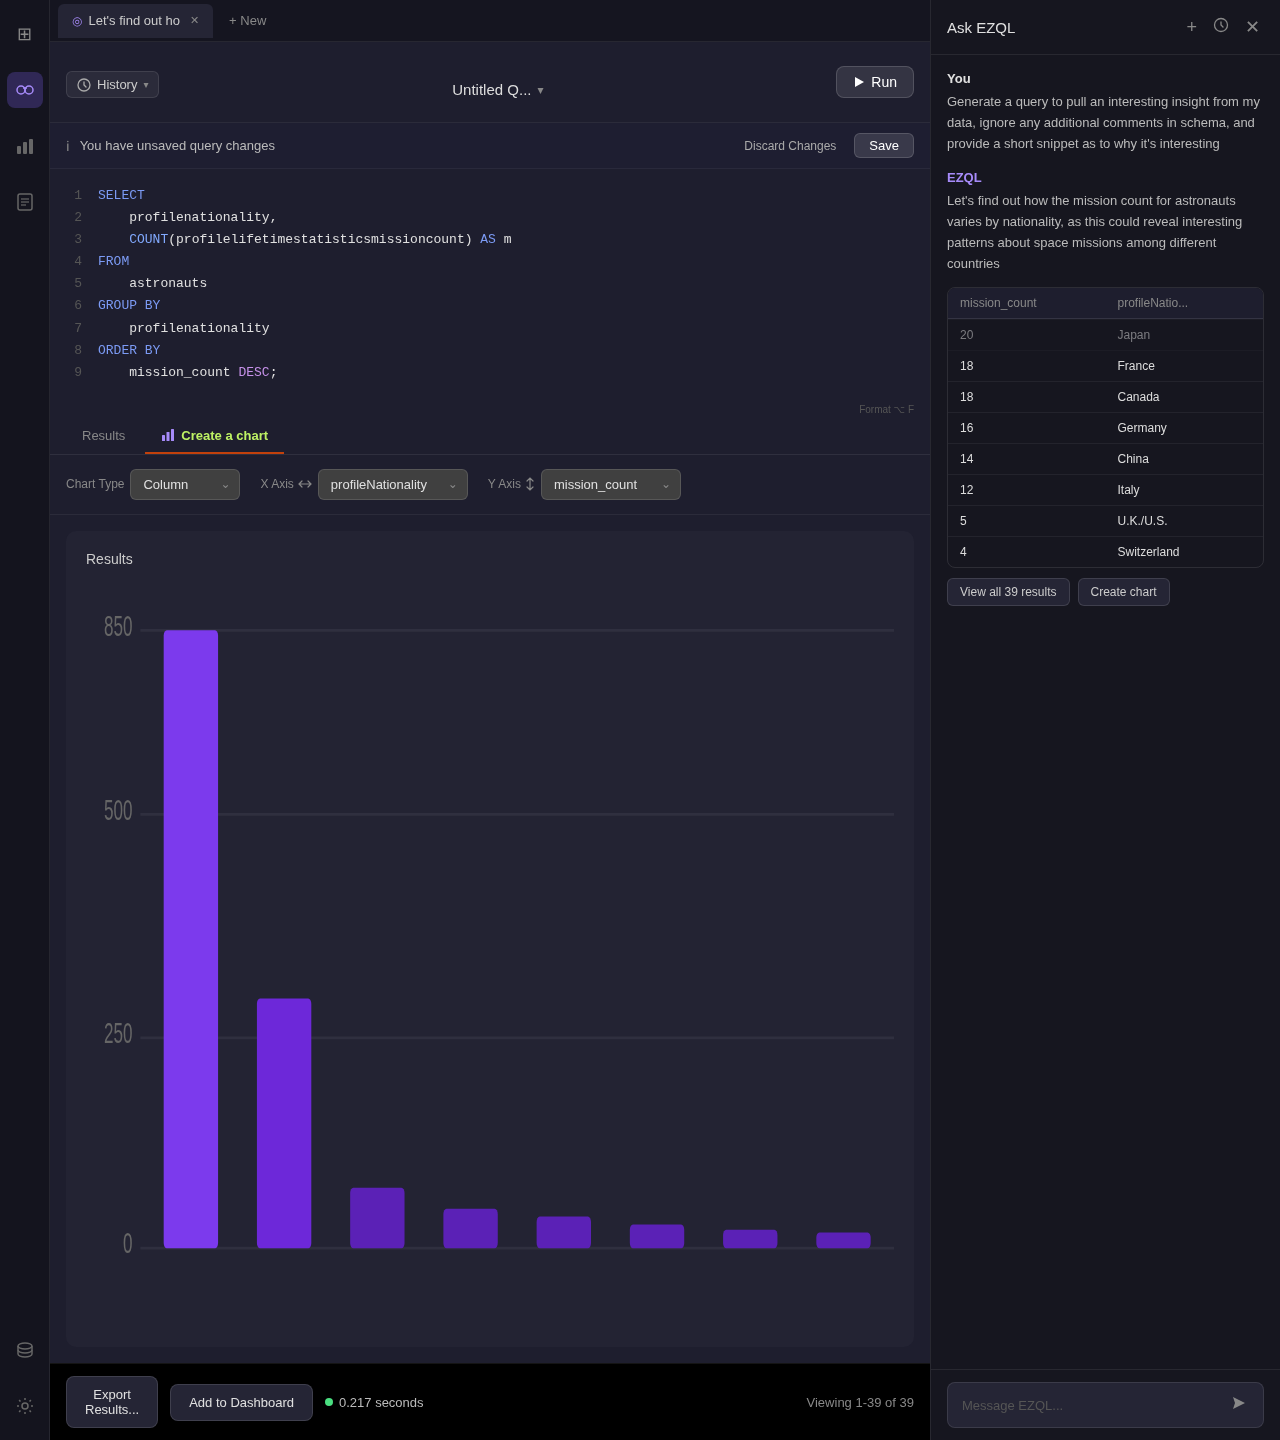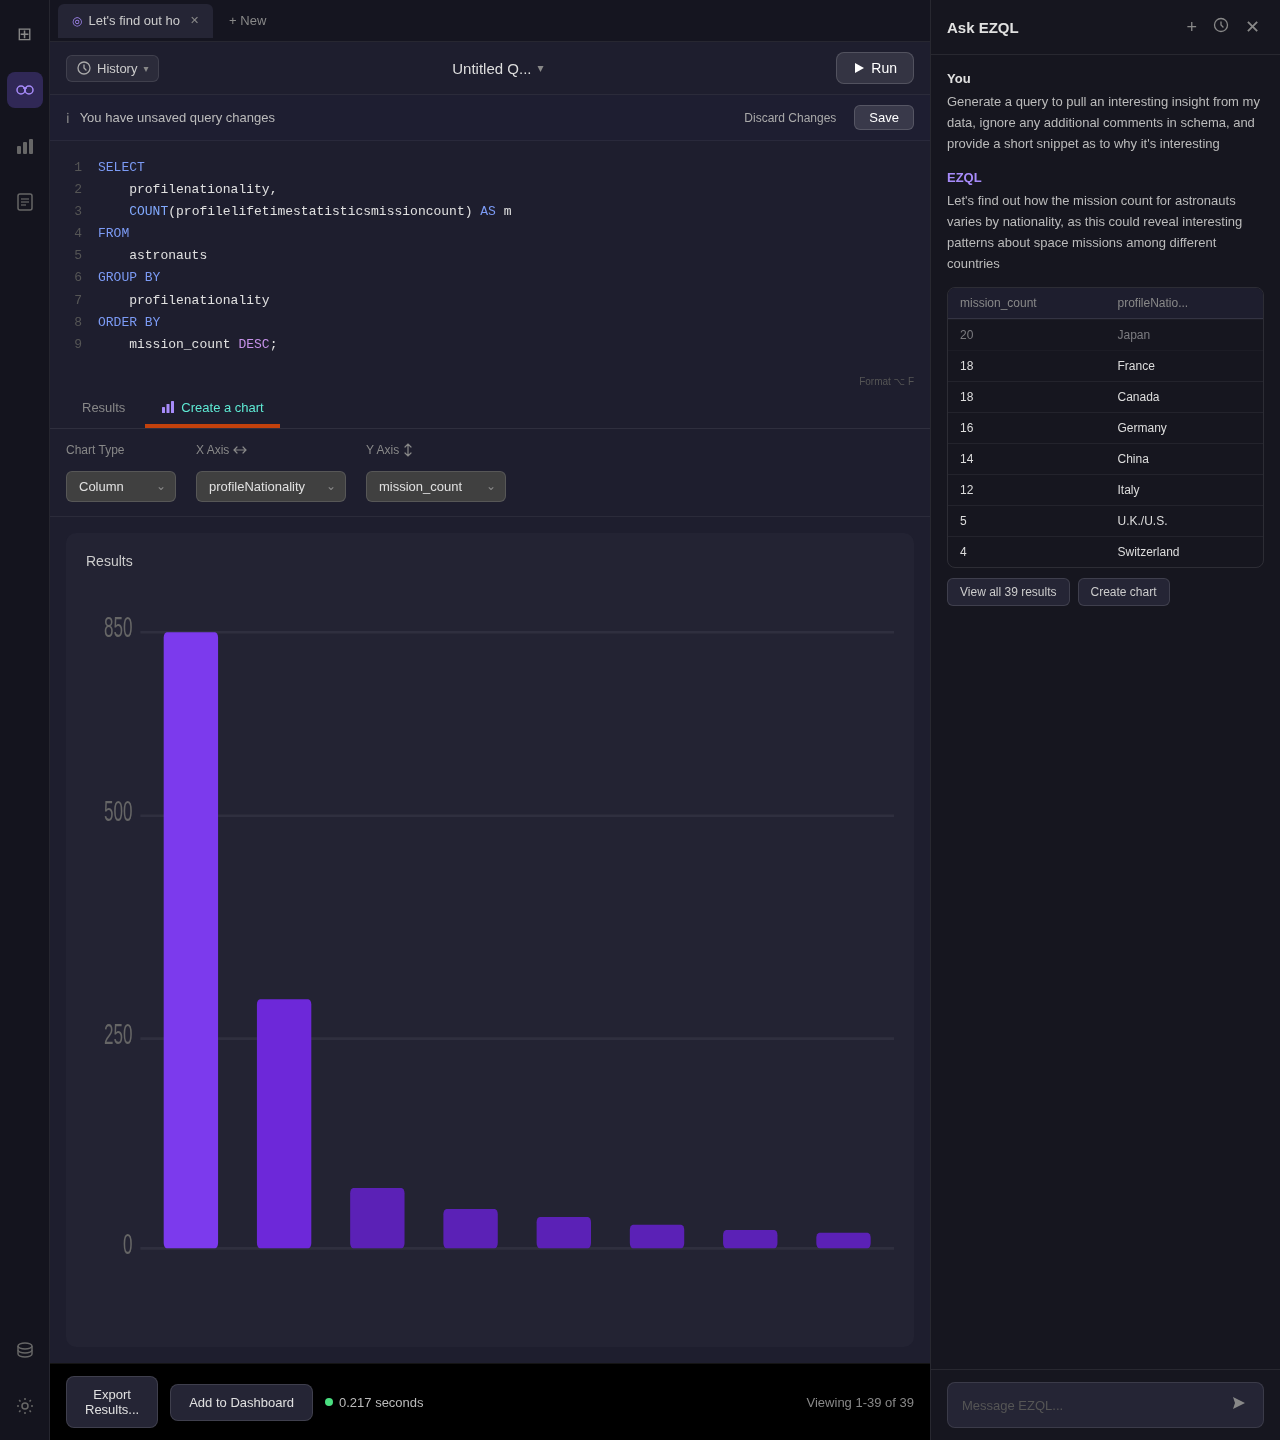--- a/index.html
+++ b/index.html
@@ -102,22 +102,22 @@
       flex: 1;
       display: flex;
       flex-direction: column;
       background: #1e1e2e;
       overflow: hidden;
     }
 
     
     .query-header {
       display: flex;
-      align-items: center;
-      padding: 10px 16px;
+      align-items: flex-end;
+      padding: 24px 16px;
       background: #1e1e2e;
       border-bottom: 1px solid rgba(255,255,255,0.06);
       gap: 12px;
     }
     .history-btn {
       display: flex;
       align-items: center;
       gap: 6px;
       background: rgba(255,255,255,0.06);
       border: 1px solid rgba(255,255,255,0.1);
@@ -227,42 +227,43 @@
       background: #1e1e2e;
     }
     .rtab {
       padding: 9px 16px;
       font-size: 13px;
       color: #888;
       cursor: pointer;
       border-bottom: 2px solid transparent;
     }
     .rtab.active {
-      color: #5eead4;
-      border-bottom: 4px solid #c2410c;
+      color: #bef264;
+      border-bottom: 2px solid #c2410c;
+      font-weight: bold;
     }
     .rtab-chart {
       display: flex;
       align-items: center;
       gap: 6px;
     }
 
     
     .chart-config {
       display: flex;
       gap: 20px;
       padding: 14px 16px;
       background: #1e1e2e;
       border-bottom: 1px solid rgba(255,255,255,0.06);
       align-items: flex-end;
     }
     .config-group {
       display: flex;
-      flex-direction: column;
-      gap: 14px;
+      flex-direction: row;
+      gap: 6px;
     }
     .config-label {
       font-size: 12px;
       color: #888;
       display: flex;
       align-items: center;
       gap: 4px;
     }
     .config-select {
       background: #404040;
@@ -368,21 +369,21 @@
     .ezql-header {
       display: flex;
       align-items: center;
       padding: 12px 16px;
       border-bottom: 1px solid rgba(255,255,255,0.08);
       gap: 8px;
     }
     .ezql-title {
       flex: 1;
       font-size: 15px;
-      font-weight: 700;
+      font-weight: 400;
       color: #e0e0e0;
     }
     .ezql-action-btn {
       background: transparent;
       border: none;
       color: #888;
       font-size: 18px;
       cursor: pointer;
       padding: 4px;
       border-radius: 4px;

